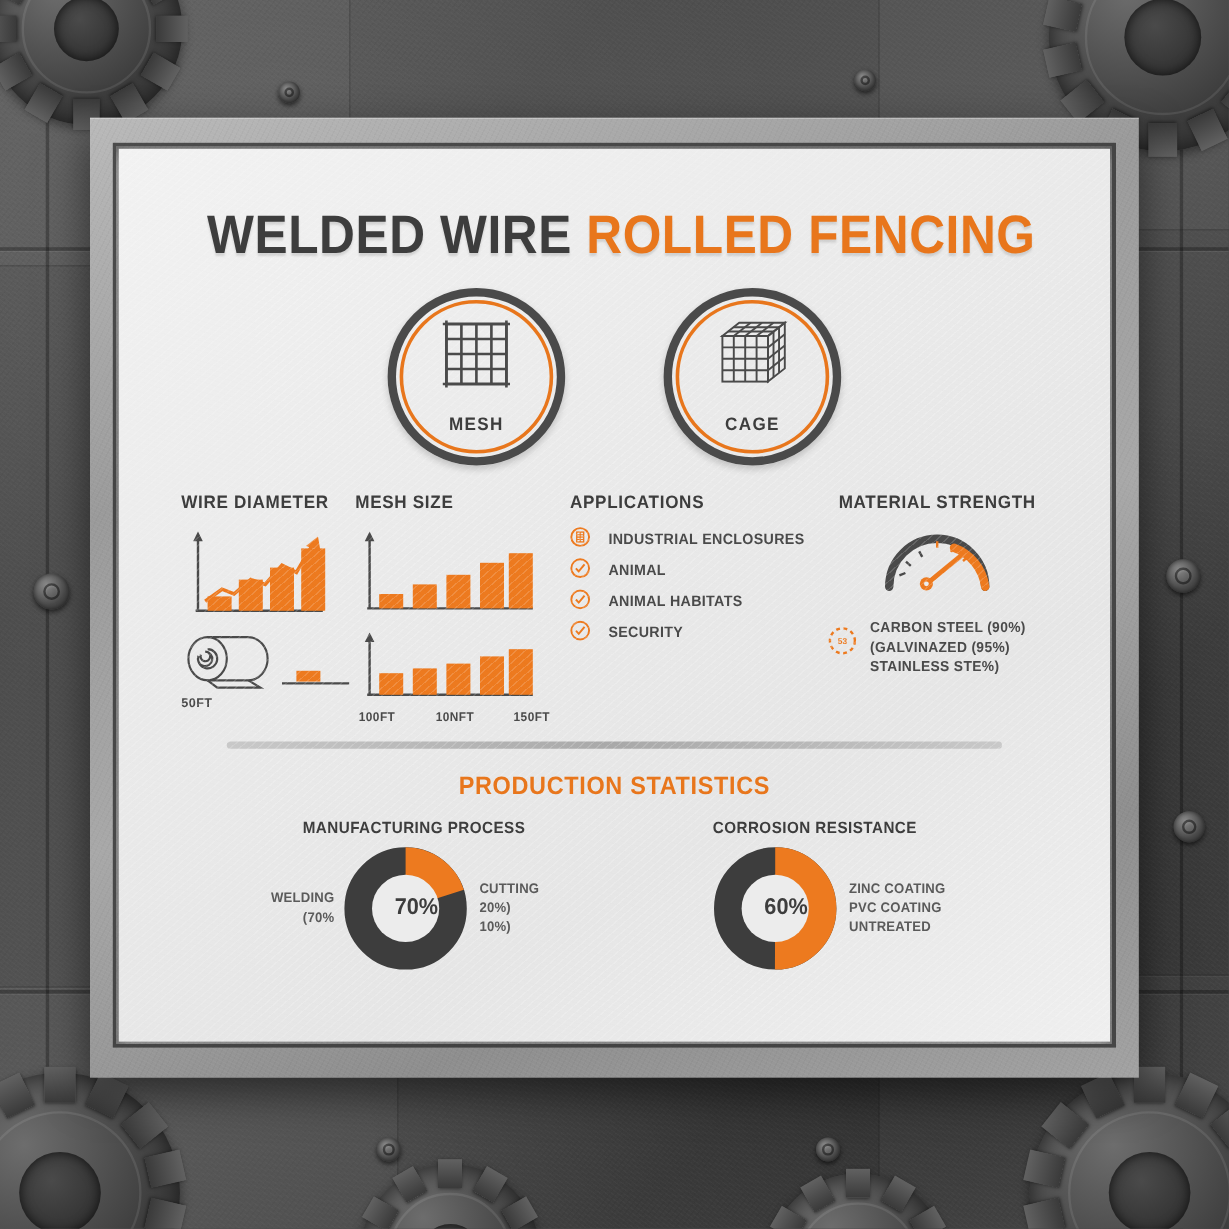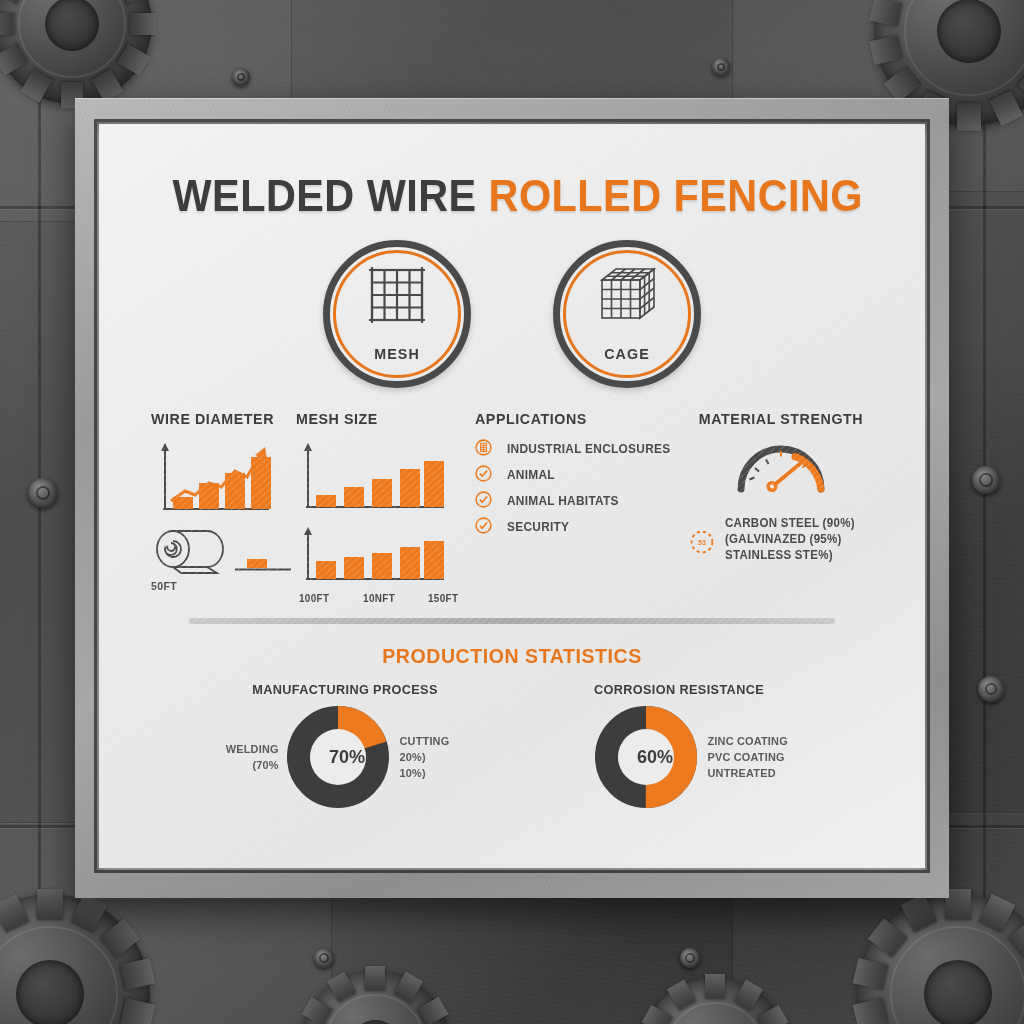--- a/index.html
+++ b/index.html
@@ -157,21 +157,21 @@
   }
   .tick-row{display:flex;justify-content:space-between;margin-top:3px;}
 
   .apps-list{margin-top:2px;}
   .app-item{display:flex;align-items:flex-end;gap:15px;margin-bottom:9px;}
   .app-text{
     font-size:12.5px;color:#4a4a4a;font-weight:700;letter-spacing:.3px;
     transform:scaleX(.95);transform-origin:left center;white-space:nowrap;
   }
 
-  .mat-rows{display:flex;gap:10px;align-items:center;margin-top:20px;}
+  .mat-rows{display:flex;gap:10px;align-items:flex-start;margin-top:20px;}
   .mat-text-block{}
   .mat-line{
     font-size:12px;color:#4a4a4a;font-weight:700;letter-spacing:.3px;
     line-height:1.35;transform:scaleX(.96);transform-origin:left center;white-space:nowrap;
   }
 
   
   .divider{
     height:6px;margin:14px 46px 0 46px;border-radius:3px;
     background:linear-gradient(90deg,#c9c9c9,#a9a9a9 50%,#c9c9c9);

